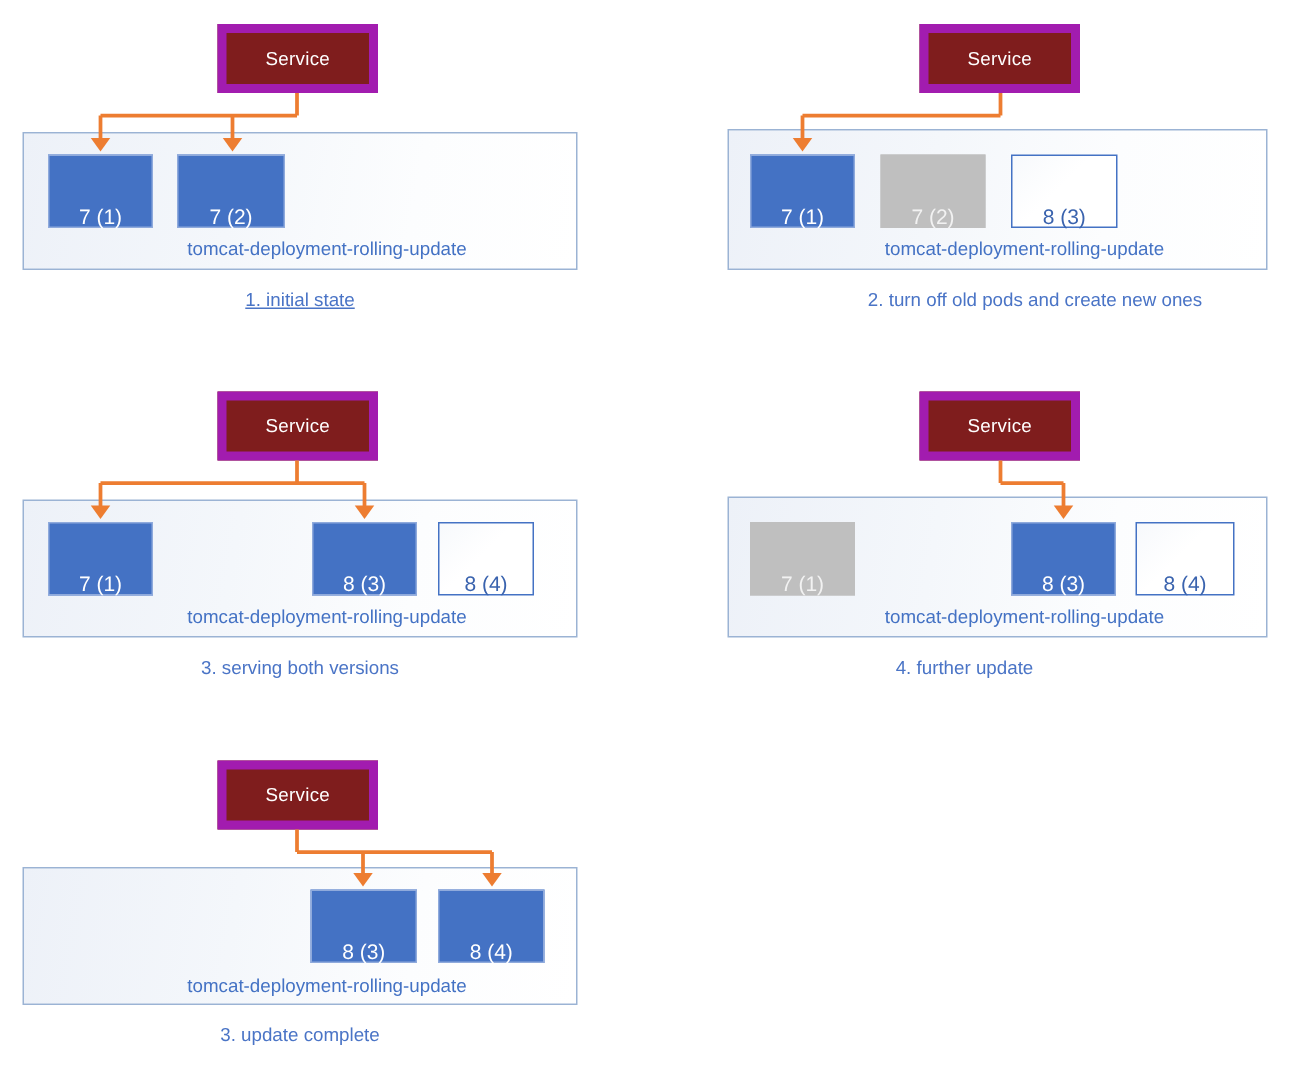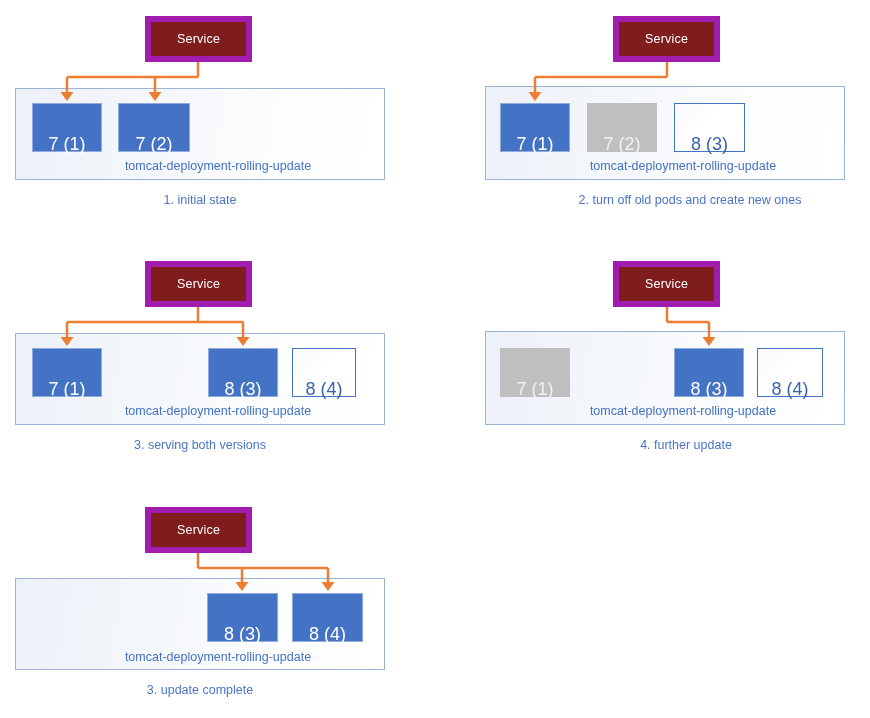--- a/index.html
+++ b/index.html
@@ -60,21 +60,21 @@
 
   
   .pod {
     position: absolute;
     box-sizing: border-box;
     display: flex;
     align-items: center;
     justify-content: center;
   }
   .pod-label {
-    font-size: 18px;
+    font-size: 14px;
     line-height: 1;
     white-space: nowrap;
     margin-top: 32px;
   }
   .pod.active {
     background: #4472C4;
     border: 1px solid #8FAADC;
   }
   .pod.active .pod-label { color: #FFFFFF; }
 
@@ -119,21 +119,21 @@
         <span class="service-label">Service</span>
       </div>
       <div class="deployment-box" style="left: 15px; top: 88px; width: 370px; height: 92px;"></div>
       <div class="deployment-label" style="left: 15px; width: 370px; top: 160px;">tomcat-deployment-rolling-update</div>
       <div class="pod active" style="left: 32px; top: 103px; width: 70px; height: 49px;">
         <span class="pod-label">7 (1)</span>
       </div>
       <div class="pod active" style="left: 118px; top: 103px; width: 72px; height: 49px;">
         <span class="pod-label">7 (2)</span>
       </div>
-      <div class="caption" style="left: 15px; top: 194px; width: 370px;">1. initial state</div>
+      <div class="caption" style="left: 15px; top: 194px; width: 370px; text-decoration: underline;">1. initial state</div>
     </div>
     <div class="panel">
       <div class="service-box" style="left: 613px; top: 16px; width: 107px; height: 46px;">
         <span class="service-label">Service</span>
       </div>
       <div class="deployment-box" style="left: 485px; top: 86px; width: 360px; height: 94px;"></div>
       <div class="deployment-label" style="left: 485px; width: 360px; top: 160px;">tomcat-deployment-rolling-update</div>
       <div class="pod active" style="left: 500px; top: 103px; width: 70px; height: 49px;">
         <span class="pod-label">7 (1)</span>
       </div>
@@ -170,21 +170,21 @@
       <div class="deployment-label" style="left: 485px; width: 360px; top: 405px;">tomcat-deployment-rolling-update</div>
       <div class="pod terminating" style="left: 500px; top: 348px; width: 70px; height: 49px;">
         <span class="pod-label">7 (1)</span>
       </div>
       <div class="pod active" style="left: 674px; top: 348px; width: 70px; height: 49px;">
         <span class="pod-label">8 (3)</span>
       </div>
       <div class="pod pending" style="left: 757px; top: 348px; width: 66px; height: 49px;">
         <span class="pod-label">8 (4)</span>
       </div>
-      <div class="caption" style="left: 506px; top: 439px; width: 360px;">4. further update</div>
+      <div class="caption" style="left: 463px; top: 439px; width: 360px;">4. further update</div>
     </div>
     <div class="panel">
       <div class="service-box" style="left: 145px; top: 507px; width: 107px; height: 46px;">
         <span class="service-label">Service</span>
       </div>
       <div class="deployment-box" style="left: 15px; top: 578px; width: 370px; height: 92px;"></div>
       <div class="deployment-label" style="left: 15px; width: 370px; top: 651px;">tomcat-deployment-rolling-update</div>
       <div class="pod active" style="left: 207px; top: 593px; width: 71px; height: 49px;">
         <span class="pod-label">8 (3)</span>
       </div>

